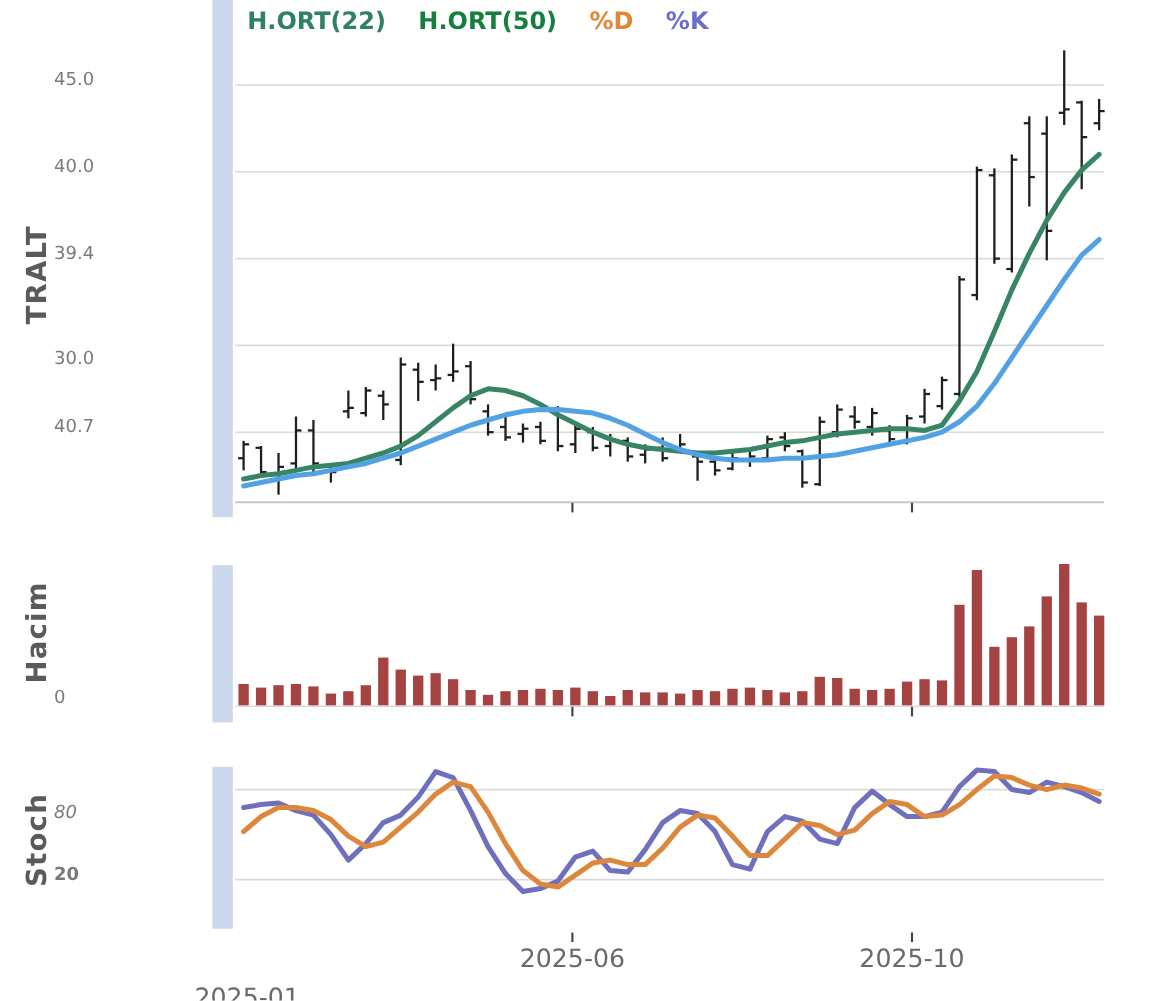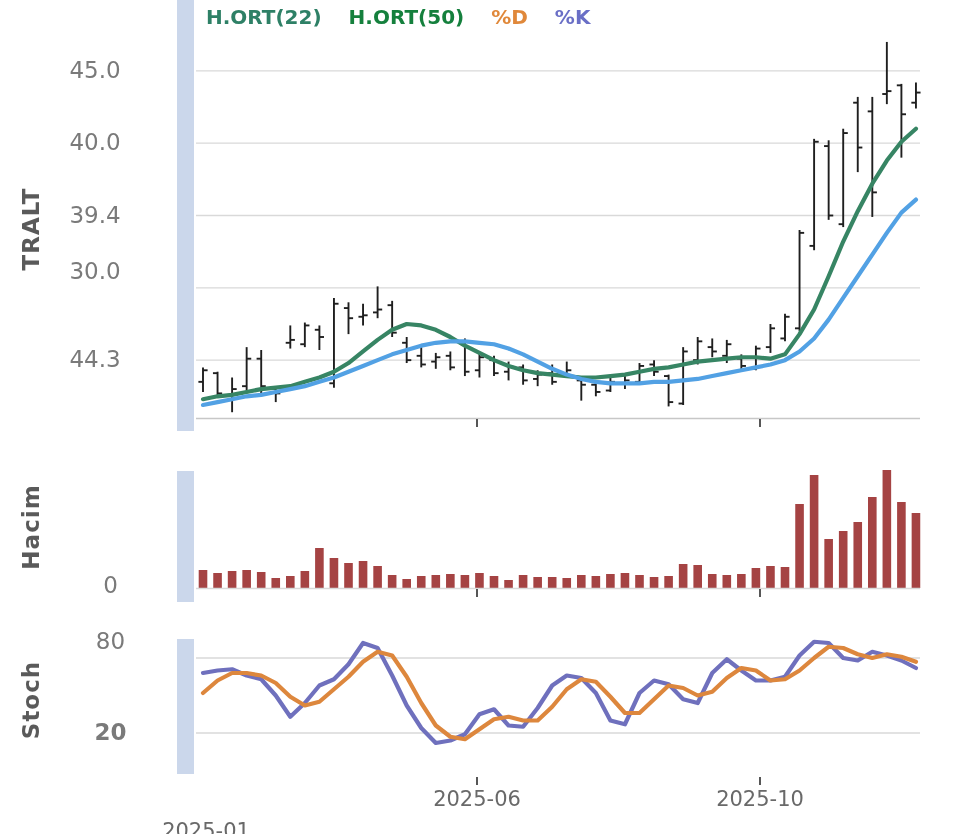--- a/index.html
+++ b/index.html
@@ -19,21 +19,21 @@
     position:absolute;width:220px;height:30px;line-height:30px;text-align:center;
     transform:rotate(-90deg);font-size:23px;font-weight:bold;color:#5a5a5a;letter-spacing:1px;
   }
   #t-price{left:-79px;top:214px;}
   #t-vol{left:-79px;top:512px;}
   #t-stoch{left:-79px;top:685px;}
   #legend{
     position:absolute;left:206px;top:5px;display:flex;gap:27px;
     font-size:20px;font-weight:bold;white-space:nowrap;
   }
-  .ylabel{position:absolute;text-align:center;font-size:23px;color:#7a7a7a;}
+  .ylabel{position:absolute;text-align:left;font-size:15px;color:#7a7a7a;}
   .ylabel.price{left:45px;width:100px;}
   .ylabel.small{left:45px;width:131px;}
   .xlabel{position:absolute;width:160px;text-align:center;font-size:21px;color:#696969;top:787px;}
 </style>
 </head>
 <body>
 
 <div id="app">
   <div class="stripe" id="stripe-price"></div>
   <div class="stripe" id="stripe-volume"></div>
@@ -276,22 +276,22 @@
   <div id="legend">
       <span style="color: rgb(46, 128, 102); text-align: center;">H.ORT(22)</span>
       <span style="color: #15803d;">H.ORT(50)</span>
       <span style="color: rgb(224, 136, 58);">%D</span>
       <span style="color: rgb(106, 111, 198);">%K</span>
     </div>
   <div id="labels">
       <div class="ylabel price" style="top: 56.872px;">45.0</div>
       <div class="ylabel price" style="top: 129.19px;">40.0</div>
       <div class="ylabel price" style="top: 201.509px;">39.4</div>
-      <div class="ylabel price" style="top: 258px;">30.0</div>
-      <div class="ylabel price" style="top: 346.145px;">44.3</div>
+      <div class="ylabel price" style="top: 289px;">30.0</div>
+      <div class="ylabel price" style="top: 346.145px;">40.7</div>
       <div class="ylabel small" style="top: 572px;">0</div>
-      <div class="ylabel small" style="top: 628px;">80</div>
+      <div class="ylabel small" style="top: 668px; font-style: italic;">80</div>
       <div class="ylabel small" style="top: 719px; font-weight: bold;">20</div>
       <div class="xlabel" style="left: 126px; margin-top: 32px;">2025-01</div>
       <div class="xlabel" style="left: 397px;">2025-06</div>
       <div class="xlabel" style="left: 680px;">2025-10</div>
     </div>
 </div>
 
 </body></html>

